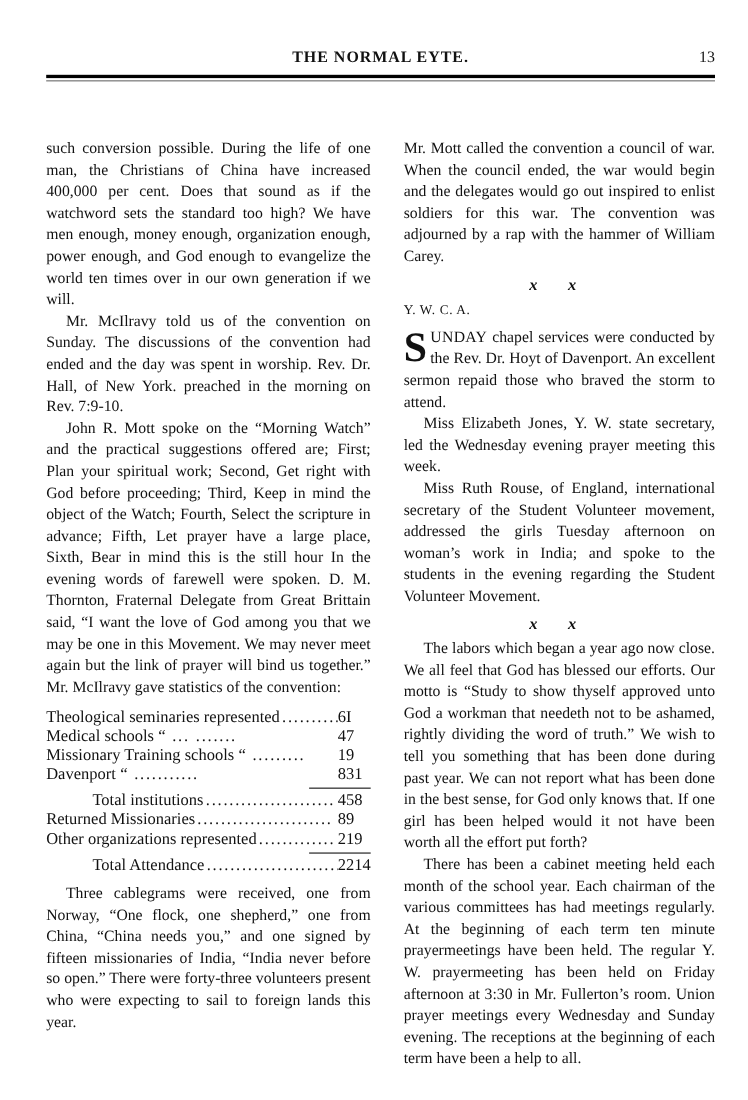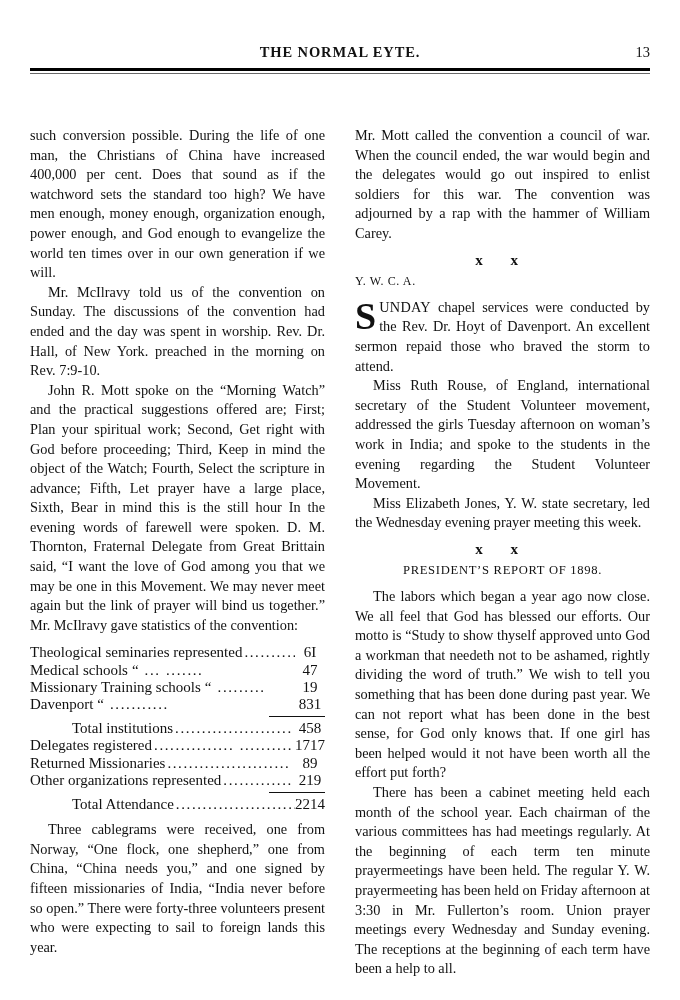--- a/index.html
+++ b/index.html
@@ -12,21 +12,21 @@
     height: 1000px;
     overflow: hidden;
     font-family: "Liberation Serif", "DejaVu Serif", serif;
     color: #111111;
   }
   .page {
     position: relative;
     width: 680px;
     height: 848px;
     box-sizing: border-box;
-    padding: 44px 30px 0 30px;
+    padding: 44px 30px 0 42px;
   }
 
   
   .runhead {
     position: relative;
     height: 20px;
   }
   .runhead-title {
     position: absolute;
     left: 0;
@@ -99,34 +99,35 @@
   .stats-leader {
     flex: 1 1 auto;
     overflow: hidden;
     white-space: nowrap;
     letter-spacing: 1.6px;
     padding: 0 2px;
     color: #111;
   }
   .stats-value {
     flex: 0 0 auto;
-    text-align: center;
+    text-align: left;
     min-width: 30px;
   }
   .stats-sumrule {
     height: 1px;
     background: #111;
     width: 56px;
     margin: 3px 0 3px auto;
   }
 
   
   .ornament {
     text-align: center;
     font-weight: bold;
+    font-style: italic;
     font-size: 15px;
     letter-spacing: 12px;
     margin: 7px 0 2px 0;
     font-family: "Liberation Serif", serif;
   }
   .subhead-center {
     text-align: left;
     font-size: 12px;
     margin: 2px 0 6px 0;
     letter-spacing: 0.6px;
@@ -208,25 +209,20 @@
         </div>
 
         <div class="stats-sumrule"></div>
 
         <div class="stats-row">
           <span class="stats-label" style="padding-left:42px">Total institutions</span>
           <span class="stats-leader">......................</span>
           <span class="stats-value">458</span>
         </div>
 
-        <div class="stats-row">
-          <span class="stats-label">Delegates registered</span>
-          <span class="stats-leader">............... ..........</span>
-          <span class="stats-value">1717</span>
-        </div>
 
 
         <div class="stats-row">
           <span class="stats-label">Returned Missionaries</span>
           <span class="stats-leader">.......................</span>
           <span class="stats-value">89</span>
         </div>
 
 
         <div class="stats-row">
@@ -252,25 +248,24 @@
 
     <div class="col col-right">
 
       <p class="para noindent">Mr. Mott called the convention a council of war.   When the council ended,  the war would begin and the  delegates would go out inspired to enlist soldiers for this  war. The  convention  was  adjourned by a rap with the hammer of William Carey.</p>
 
       <div class="ornament">x  x</div>
       <div class="subhead-center">Y. W. C. A.</div>
 
       <p class="dropcap-para"><span class="dropcap">S</span><span class="dropcap-lead">UNDAY</span><span> chapel services were conducted by the Rev. Dr. Hoyt of Davenport.   An excellent sermon repaid those who braved the storm to attend.</span></p>
 
+      <p class="para">Miss Elizabeth Jones, Y. W. state secretary, led the Wednesday evening prayer meeting this week.</p>
       <p class="para">Miss Ruth Rouse, of England, international secretary of the Student Volunteer movement, addressed the girls Tuesday afternoon on woman’s work in India; and spoke to the students in the evening regarding the Student Volunteer Movement.</p>
-      <p class="para">Miss Elizabeth Jones, Y. W. state secretary, led the Wednesday evening prayer meeting this week.</p>
 
       <div class="ornament">x  x</div>
-      <div class="subhead-smallcaps">President’s Report of 1898.</div>
 
       <p class="para">The labors which began a year ago now close.   We all feel that God has blessed our efforts.   Our motto is “Study to show thyself approved unto God a workman that needeth not to be ashamed, rightly dividing the word of truth.”   We wish to tell you something that has been done during past year.   We can not report what has been done in the best sense, for God only knows that.   If one girl has been helped would it not have been worth all the effort put forth?</p>
       <p class="para">There has been a cabinet meeting held each month of the school year.   Each chairman of the various committees has had meetings regularly.   At the beginning of each term ten minute prayermeetings have been held.   The regular Y. W. prayermeeting has been held on Friday afternoon at 3:30 in Mr. Fullerton’s room.   Union prayer meetings every Wednesday and Sunday evening.   The receptions at the beginning of each term have been a help to all.</p>
 
     </div>
 
   </div>
 </div>
 
 </body></html>

